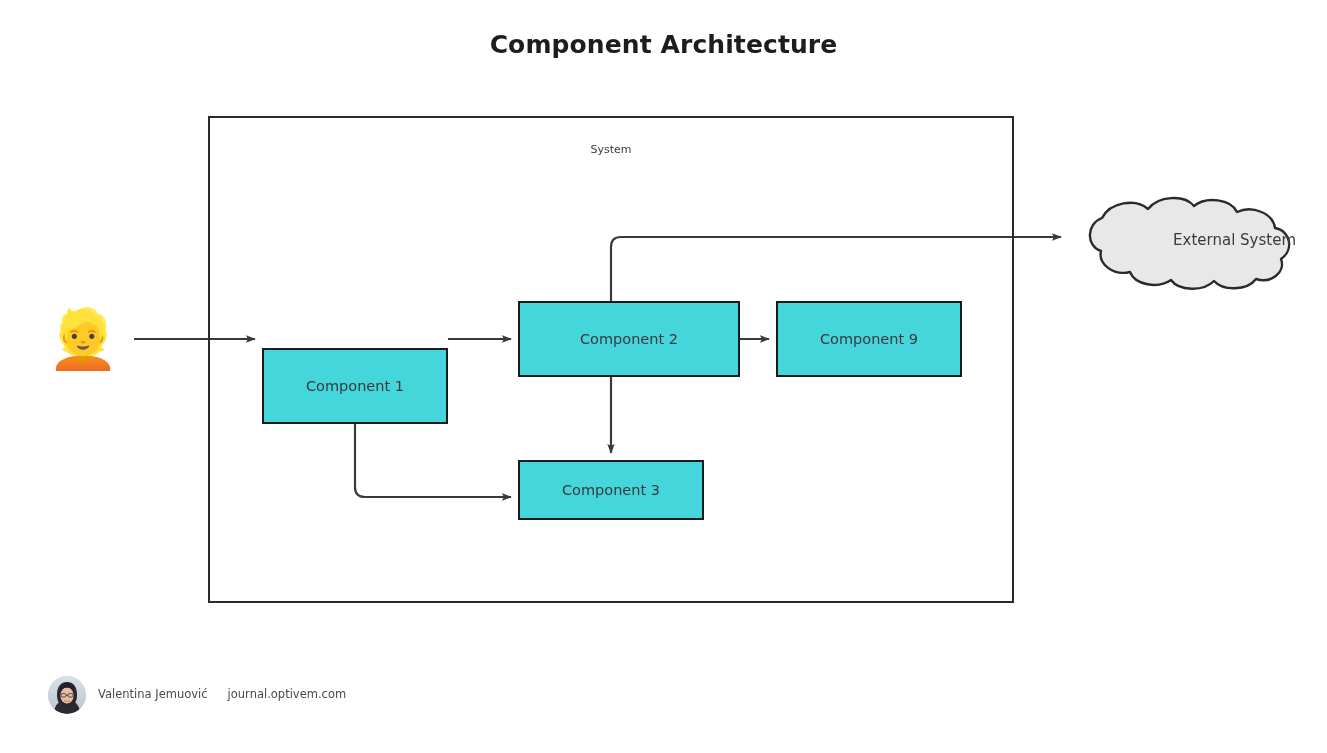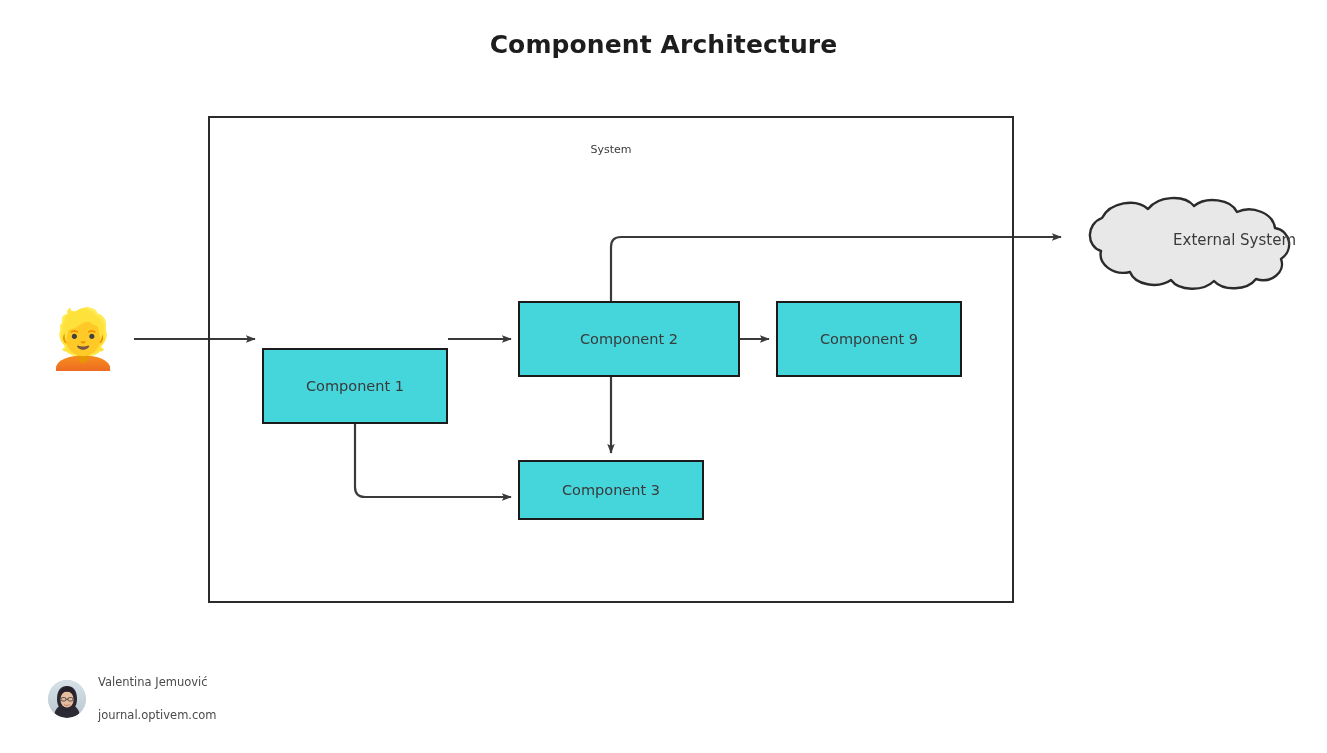--- a/index.html
+++ b/index.html
@@ -111,21 +111,21 @@
     width: 38px;
     height: 38px;
     border-radius: 50%;
     overflow: hidden;
     flex: 0 0 auto;
     position: relative;
     background: #c7d2d8;
   }
   .credit-text {
     display: flex;
-    flex-direction: column;
+    flex-direction: row;
     justify-content: center;
     gap: 20px;
   }
   .credit-name,
   .credit-url {
     font-size: 11.5px;
     color: #4a4a4a;
     font-family: "DejaVu Sans", sans-serif;
     line-height: 1.15;
     white-space: nowrap;

